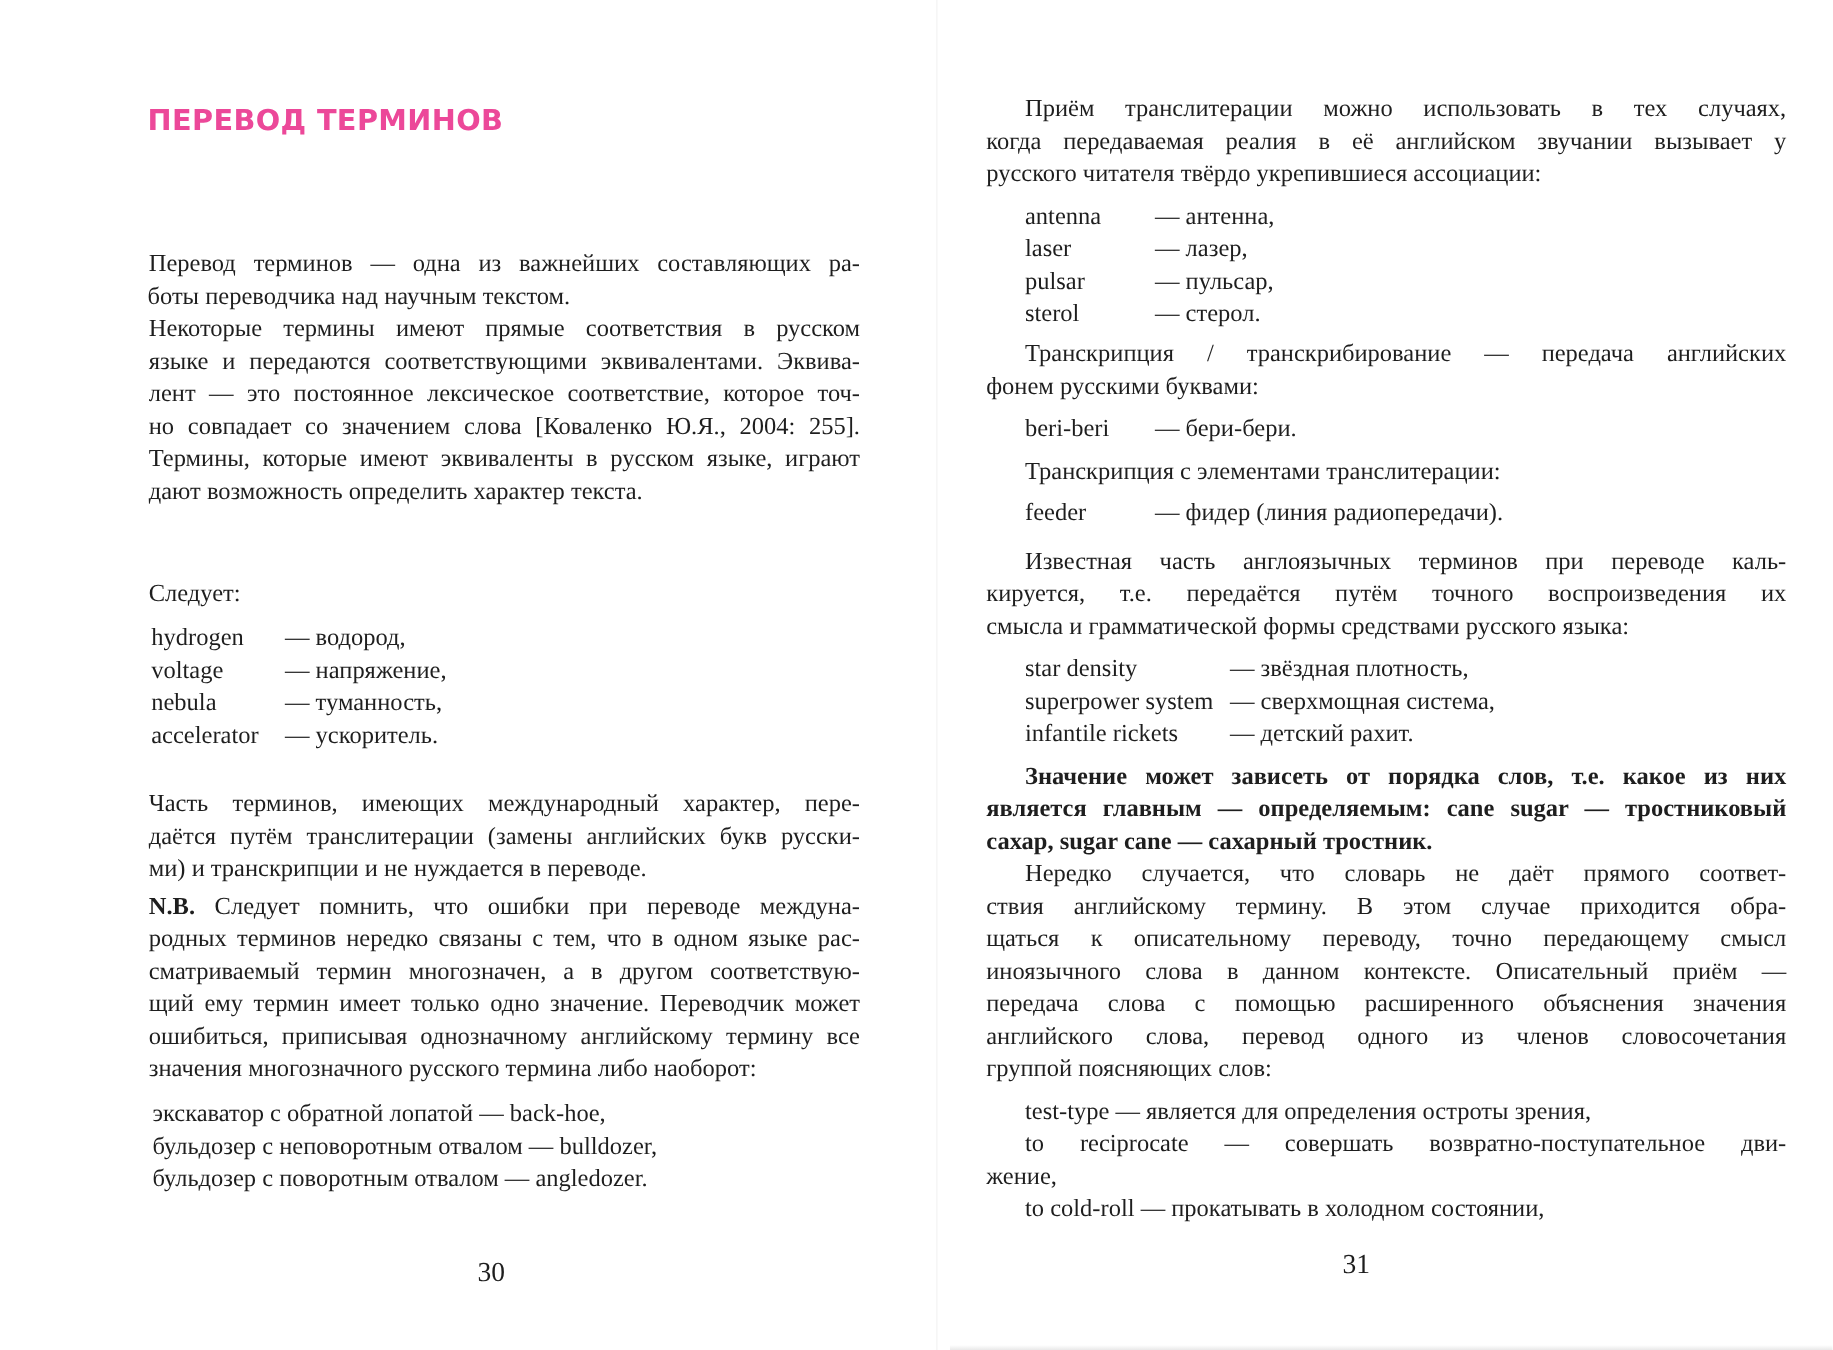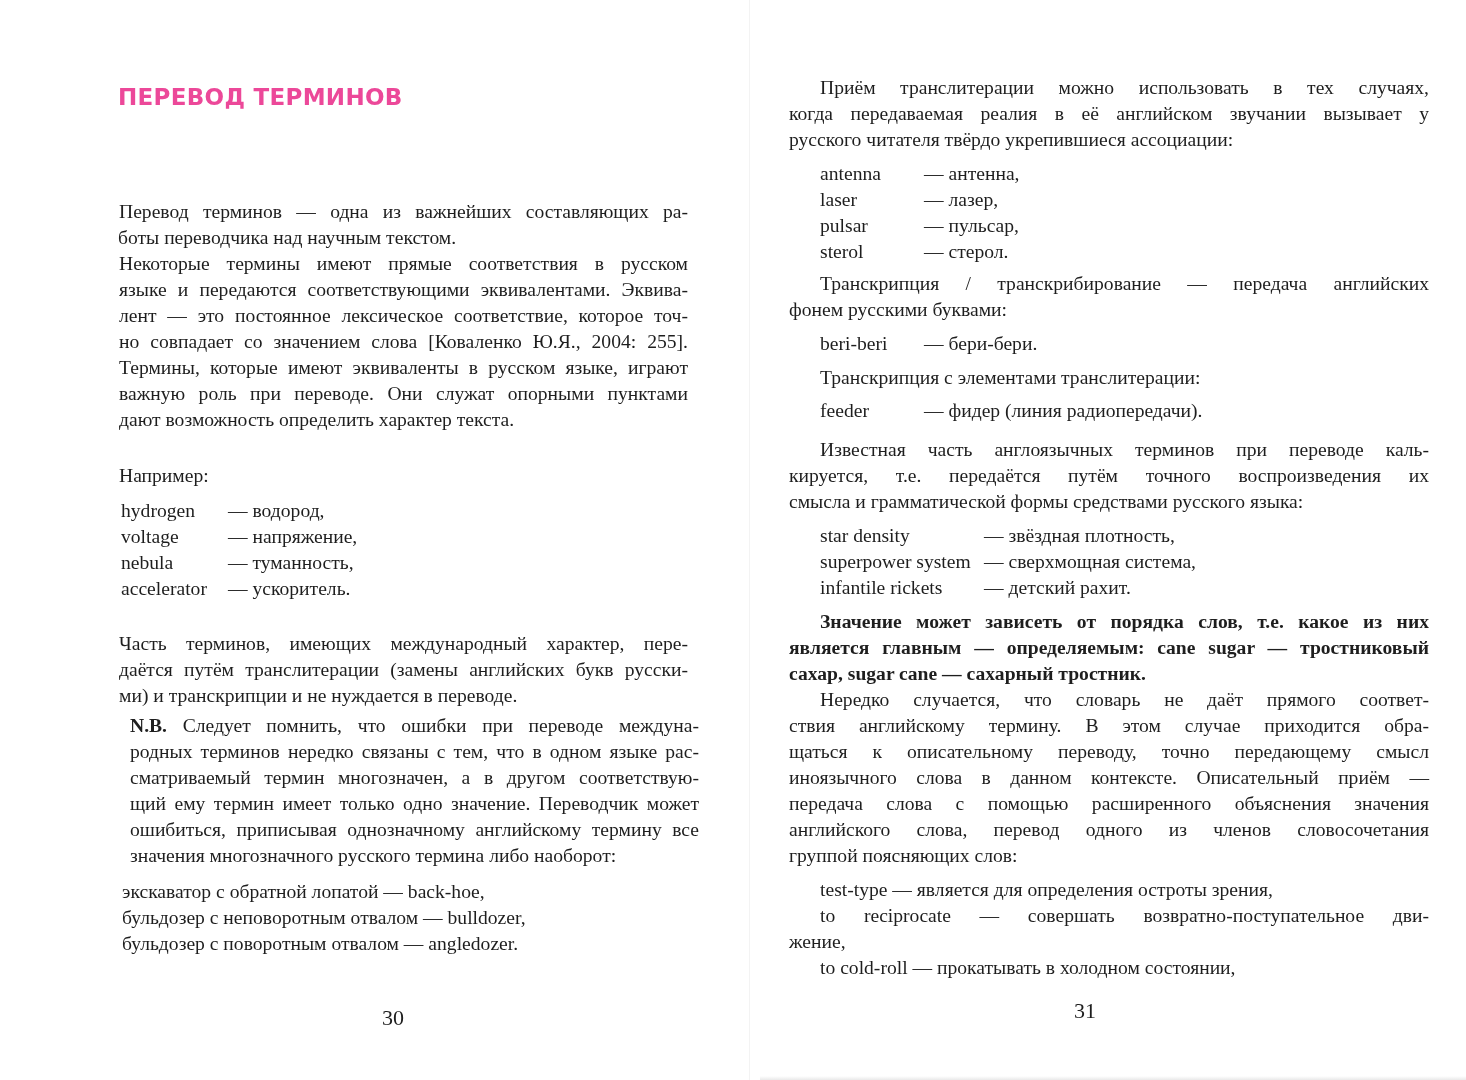--- a/index.html
+++ b/index.html
@@ -47,25 +47,24 @@
       <span class="line j" style="padding-left:0;">Перевод терминов — одна из важнейших составляющих ра-</span>
       <span class="line" style="margin-left:-1px;">боты переводчика над научным текстом.</span>
     </div>
 
     <div class="p" style="left:119px; top:251px; width:569px;">
       <span class="line j">Некоторые термины имеют прямые соответствия в русском</span>
       <span class="line j">языке и передаются соответствующими эквивалентами. Эквива-</span>
       <span class="line j">лент — это постоянное лексическое соответствие, которое точ-</span>
       <span class="line j">но совпадает со значением слова [Коваленко Ю.Я., 2004: 255].</span>
       <span class="line j">Термины, которые имеют эквиваленты в русском языке, играют</span>
-      <span class="line j">важную роль при переводе. Они служат опорными пунктами</span>
       <span class="line">дают возможность определить характер текста.</span>
     </div>
 
-    <p class="p" style="left:119px; top:463px; width:569px;">Например:</p>
+    <p class="p" style="left:119px; top:463px; width:569px;">Следует:</p>
 
     <div class="terms" style="left:121px; top:498px;">
       <div class="row">
           <span class="en" style="width:107px">hydrogen</span>
           <span class="ru">— водород,</span>
         </div>
       <div class="row">
           <span class="en" style="width:107px">voltage</span>
           <span class="ru">— напряжение,</span>
         </div>
@@ -78,21 +77,21 @@
           <span class="ru">— ускоритель.</span>
         </div>
     </div>
 
     <div class="p" style="left:119px; top:631px; width:569px;">
       <span class="line j">Часть терминов, имеющих международный характер, пере-</span>
       <span class="line j">даётся путём транслитерации (замены английских букв русски-</span>
       <span class="line">ми) и транскрипции и не нуждается в переводе.</span>
     </div>
 
-    <div class="p" style="left:119px; top:713px; width:569px;margin-left:11px;">
+    <div class="p" style="left:119px; top:713px; width:569px;">
       <span class="line j"><b class="nb">N.B.</b><span> Следует помнить, что ошибки при переводе междуна-</span></span>
       <span class="line j">родных терминов нередко связаны с тем, что в одном языке рас-</span>
       <span class="line j">сматриваемый термин многозначен, а в другом соответствую-</span>
       <span class="line j">щий ему термин имеет только одно значение. Переводчик может</span>
       <span class="line j">ошибиться, приписывая однозначному английскому термину все</span>
       <span class="line">значения многозначного русского термина либо наоборот:</span>
     </div>
 
     <div class="terms" style="left:122px; top:879px;">
       <div class="row">

